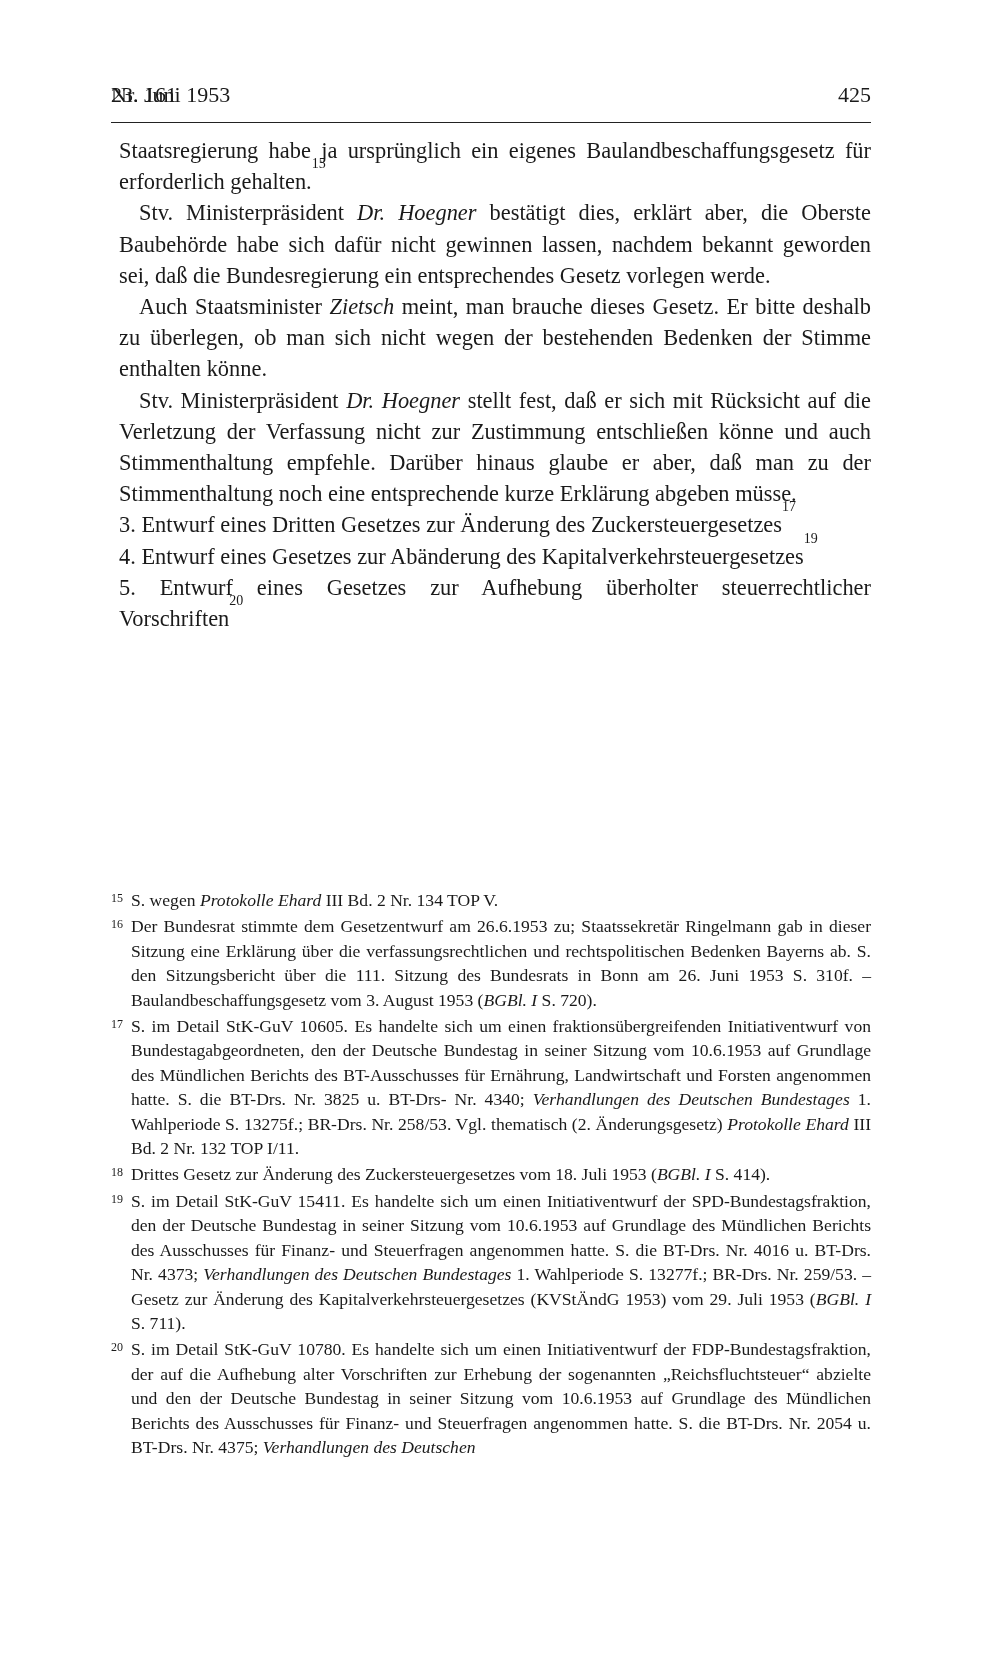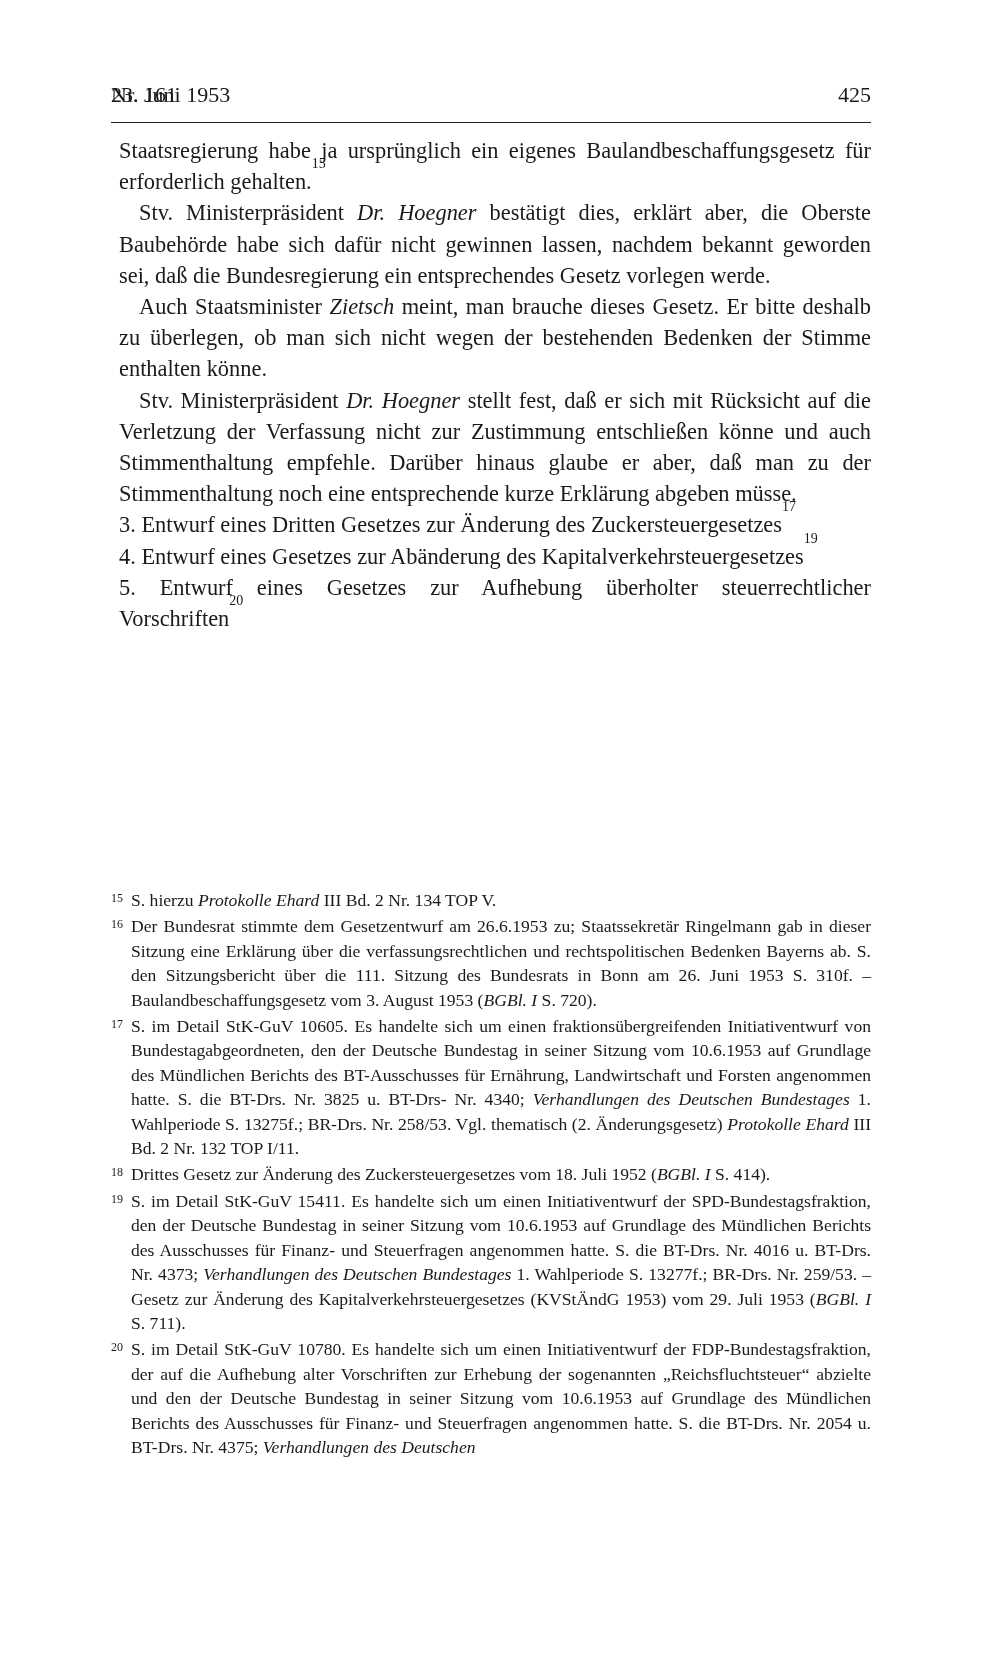--- a/index.html
+++ b/index.html
@@ -35,33 +35,33 @@
     <p class="indent"><span>Stv. Ministerpräsident </span><i>Dr. Hoegner</i><span> stellt fest, daß er sich mit Rücksicht auf die Verletzung der Verfassung nicht zur Zustimmung entschließen könne und auch Stimmenthaltung empfehle. Darüber hinaus glaube er aber, daß man zu der Stimmenthaltung noch eine entsprechende kurze Erklärung abgeben müsse.</span></p>
     <p><span>3. Entwurf eines Dritten Gesetzes zur Änderung des Zuckersteuergesetzes</span><sup>17</sup></p>
     <p><span>4. Entwurf eines Gesetzes zur Abänderung des Kapitalverkehrsteuergesetzes</span><sup>19</sup></p>
     <p><span>5. Entwurf eines Gesetzes zur Aufhebung überholter steuerrechtlicher Vorschriften</span><sup>20</sup></p>
   </div>
 </div>
 
 <div class="footnotes">
   <div class="fn">
     <span class="num">15</span>
-    <span class="txt"><span>S. hierzu </span><i>Protokolle Ehard</i><span> III Bd. 2 Nr. 134 TOP V.</span></span>
+    <span class="txt"><span>S. wegen </span><i>Protokolle Ehard</i><span> III Bd. 2 Nr. 134 TOP V.</span></span>
   </div>
   <div class="fn">
     <span class="num">16</span>
     <span class="txt"><span>Der Bundesrat stimmte dem Gesetzentwurf am 26.6.1953 zu; Staatssekretär Ringelmann gab in dieser Sitzung eine Erklärung über die verfassungsrechtlichen und rechtspolitischen Bedenken Bayerns ab. S. den Sitzungsbericht über die 111. Sitzung des Bundesrats in Bonn am 26. Juni 1953 S. 310f. – Baulandbeschaffungsgesetz vom 3. August 1953 (</span><i>BGBl. I</i><span> S. 720).</span></span>
   </div>
   <div class="fn">
     <span class="num">17</span>
     <span class="txt"><span>S. im Detail StK-GuV 10605. Es handelte sich um einen fraktionsübergreifenden Initiativentwurf von Bundestagabgeordneten, den der Deutsche Bundestag in seiner Sitzung vom 10.6.1953 auf Grundlage des Mündlichen Berichts des BT-Ausschusses für Ernährung, Landwirtschaft und Forsten angenommen hatte. S. die BT-Drs. Nr. 3825 u. BT-Drs- Nr. 4340; </span><i>Verhandlungen des Deutschen Bundestages</i><span> 1. Wahlperiode S. 13275f.; BR-Drs. Nr. 258/53. Vgl. thematisch (2. Änderungsgesetz) </span><i>Protokolle Ehard</i><span> III Bd. 2 Nr. 132 TOP I/11.</span></span>
   </div>
   <div class="fn">
     <span class="num">18</span>
-    <span class="txt"><span>Drittes Gesetz zur Änderung des Zuckersteuergesetzes vom 18. Juli 1952 (</span><i>BGBl. I</i><span> S. 414).</span></span>
+    <span class="txt"><span>Drittes Gesetz zur Änderung des Zuckersteuergesetzes vom 18. Juli 1953 (</span><i>BGBl. I</i><span> S. 414).</span></span>
   </div>
   <div class="fn">
     <span class="num">19</span>
     <span class="txt"><span>S. im Detail StK-GuV 15411. Es handelte sich um einen Initiativentwurf der SPD-Bundestagsfraktion, den der Deutsche Bundestag in seiner Sitzung vom 10.6.1953 auf Grundlage des Mündlichen Berichts des Ausschusses für Finanz- und Steuerfragen angenommen hatte. S. die BT-Drs. Nr. 4016 u. BT-Drs. Nr. 4373; </span><i>Verhandlungen des Deutschen Bundestages</i><span> 1. Wahlperiode S. 13277f.; BR-Drs. Nr. 259/53. – Gesetz zur Änderung des Kapitalverkehrsteuergesetzes (KVStÄndG 1953) vom 29. Juli 1953 (</span><i>BGBl. I</i><span> S. 711).</span></span>
   </div>
   <div class="fn">
     <span class="num">20</span>
     <span class="txt"><span>S. im Detail StK-GuV 10780. Es handelte sich um einen Initiativentwurf der FDP-Bundestagsfraktion, der auf die Aufhebung alter Vorschriften zur Erhebung der sogenannten „Reichsfluchtsteuer“ abzielte und den der Deutsche Bundestag in seiner Sitzung vom 10.6.1953 auf Grundlage des Mündlichen Berichts des Ausschusses für Finanz- und Steuerfragen angenommen hatte. S. die BT-Drs. Nr. 2054 u. BT-Drs. Nr. 4375; </span><i>Verhandlungen des Deutschen</i><span></span></span>
   </div>
 </div>

